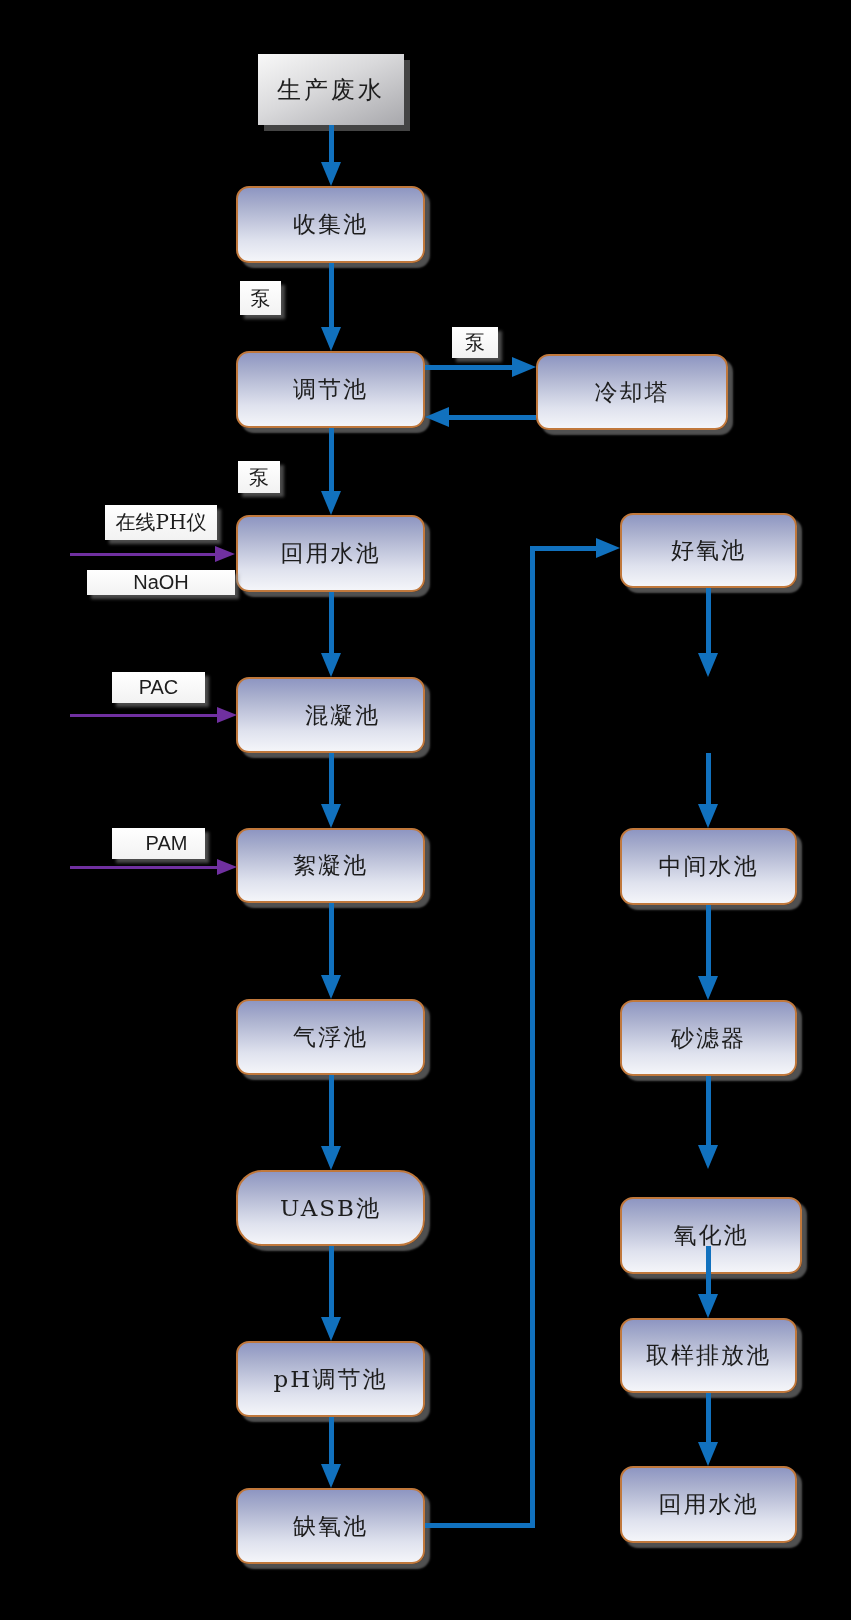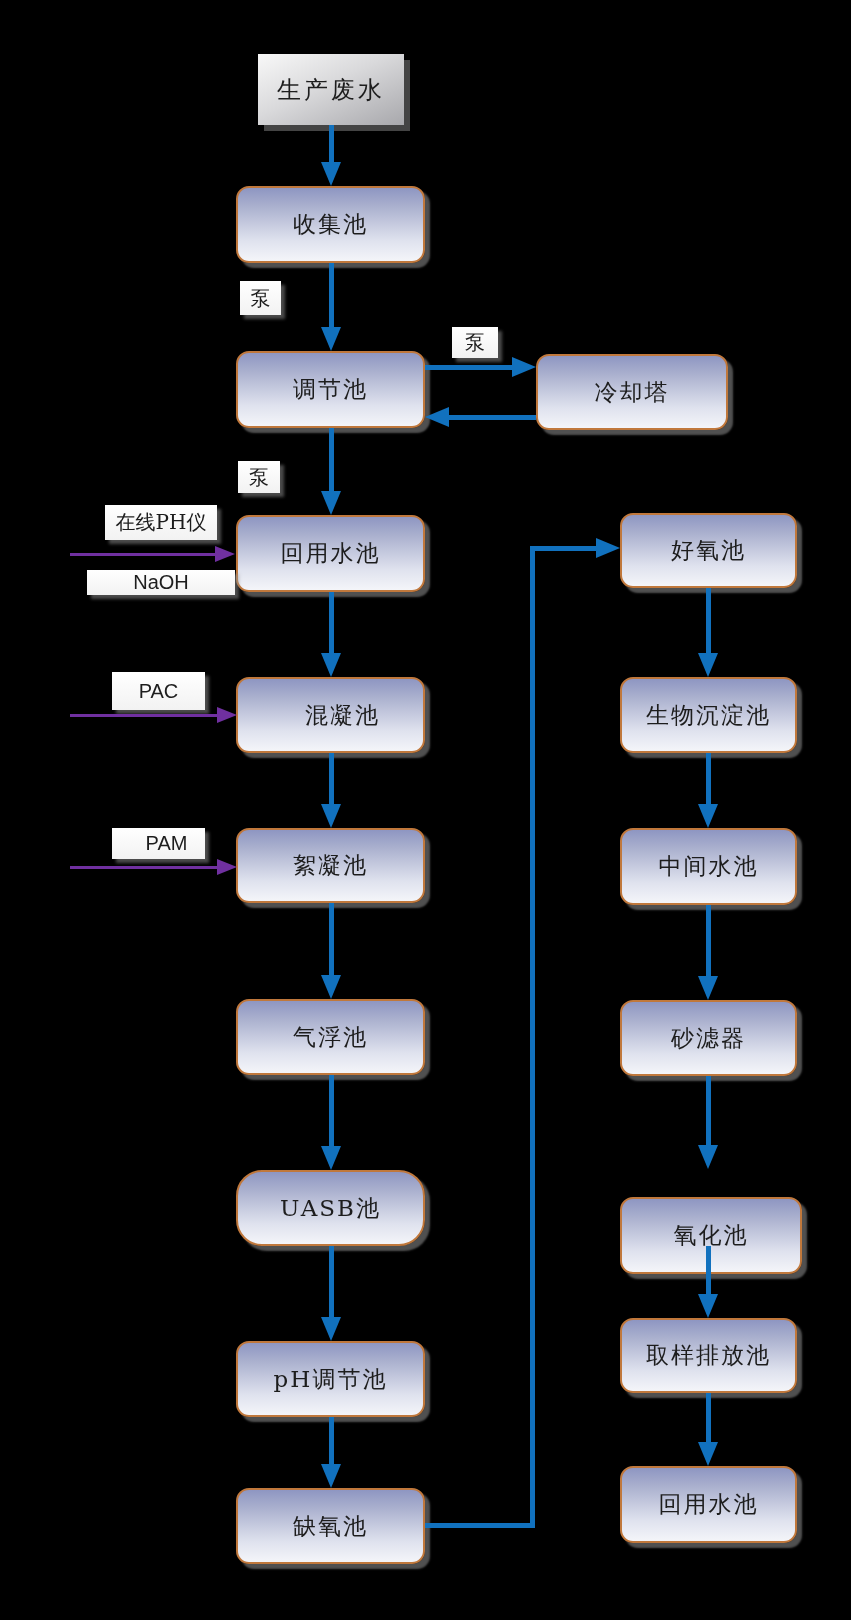--- a/index.html
+++ b/index.html
@@ -67,33 +67,32 @@
   <div class="node" style="left:236px;top:677px;width:189px;height:76px;padding-left:24px;">混凝池</div>
   <div class="node" style="left:236px;top:828px;width:189px;height:75px;">絮凝池</div>
   <div class="node" style="left:236px;top:999px;width:189px;height:76px;">气浮池</div>
   <div class="node" style="left:236px;top:1170px;width:189px;height:76px;border-radius:26px;">UASB池</div>
   <div class="node" style="left:236px;top:1341px;width:189px;height:76px;">pH调节池</div>
   <div class="node" style="left:236px;top:1488px;width:189px;height:76px;">缺氧池</div>
 
   <div class="node" style="left:536px;top:354px;width:192px;height:76px;">冷却塔</div>
 
   <div class="node" style="left:620px;top:513px;width:177px;height:75px;">好氧池</div>
-  <div class="node" style="left:620px;top:677px;width:177px;height:76px;">生物沉淀池</div>
   <div class="node" style="left:620px;top:828px;width:177px;height:77px;">中间水池</div>
   <div class="node" style="left:620px;top:1000px;width:177px;height:76px;">砂滤器</div>
   <div class="node" style="left:620px;top:1197px;width:182px;height:77px;">氧化池</div>
   <div class="node" style="left:620px;top:1318px;width:177px;height:75px;">取样排放池</div>
   <div class="node" style="left:620px;top:1466px;width:177px;height:77px;">回用水池</div>
 
   <div class="tag" style="left:240px;top:281px;width:41px;height:34px;">泵</div>
   <div class="tag" style="left:452px;top:327px;width:46px;height:31px;">泵</div>
   <div class="tag" style="left:238px;top:461px;width:42px;height:32px;">泵</div>
   <div class="tag" style="left:105px;top:505px;width:112px;height:35px;">在线PH仪</div>
   <div class="tag latin" style="left:87px;top:570px;width:148px;height:25px;">NaOH</div>
-  <div class="tag latin" style="left:112px;top:672px;width:93px;height:38px;">PAC</div>
+  <div class="tag latin" style="left:112px;top:672px;width:93px;height:31px;">PAC</div>
   <div class="tag latin" style="left:112px;top:828px;width:93px;height:31px;padding-left:16px;">PAM</div>
 
   <div class="va" style="left:321px;top:125px;height:61px;">
       <div class="s"></div>
       <div class="h"></div>
     </div>
   <div class="va" style="left:321px;top:263px;height:88px;">
       <div class="s"></div>
       <div class="h"></div>
     </div>

